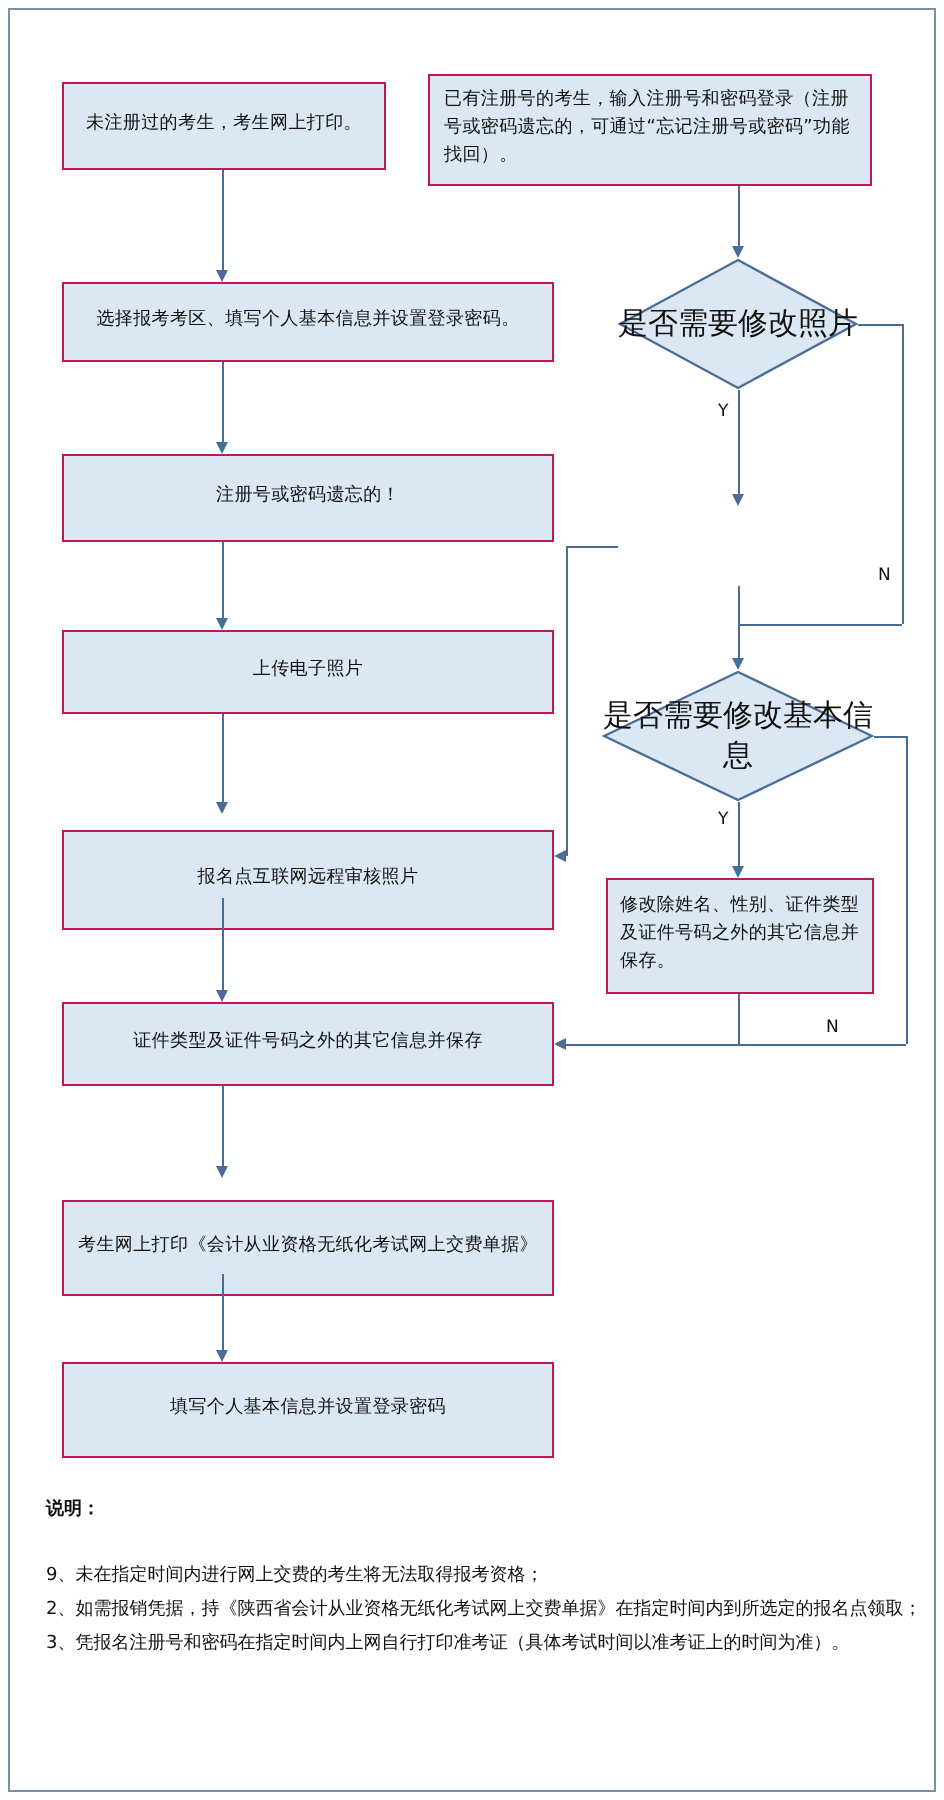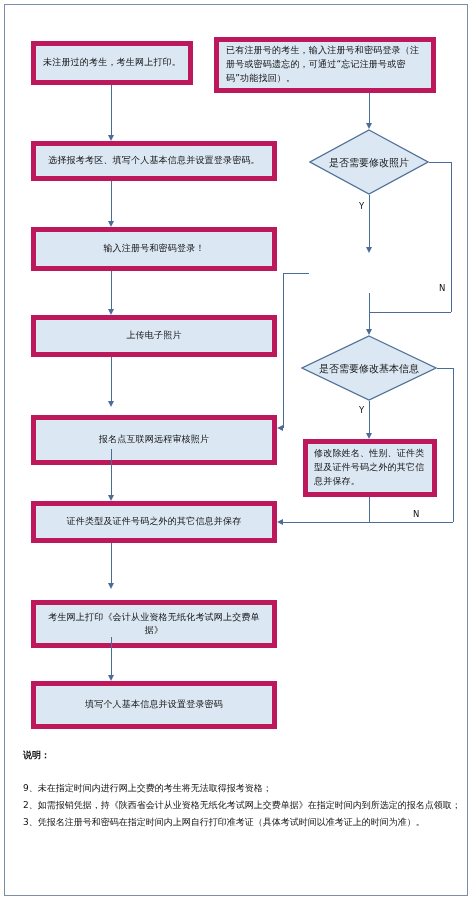--- a/index.html
+++ b/index.html
@@ -21,21 +21,21 @@
     top: 4px;
     width: 464px;
     height: 892px;
     border: 1px solid #7a8fa6;
     box-sizing: border-box;
     background: #ffffff;
   }
   .node {
     position: absolute;
     box-sizing: border-box;
-    border: 5px solid #be185d;
+    border: 1px solid #be185d;
     background: #dbe7f3;
     color: #111111;
     font-size: 9px;
     line-height: 1.45;
     text-align: center;
     display: flex;
     align-items: center;
     justify-content: center;
     padding: 2px 5px;
     letter-spacing: 0.2px;
@@ -50,21 +50,21 @@
     width: 100%;
     height: 100%;
   }
   .diamond-label {
     position: absolute;
     left: 0;
     top: 50%;
     width: 100%;
     transform: translateY(-50%);
     text-align: center;
-    font-size: 10px;
+    font-size: 15px;
     color: #111111;
     line-height: 1.3;
     z-index: 2;
   }
   .line {
     position: absolute;
     background: #4a6d95;
   }
   .line.h { height: 1px; }
   .line.v { width: 1px; }
@@ -110,21 +110,21 @@
 
 <div id="page">
   <div id="frame">
 
     <div class="node" style="left:26px; top:36px; width:162px; height:44px;">未注册过的考生，考生网上打印。</div>
 
     <div class="node" style="left:209px; top:32px; width:222px; height:56px; text-align:left; justify-content:flex-start; padding:4px 7px; line-height:1.55;">已有注册号的考生，输入注册号和密码登录（注册号或密码遗忘的，可通过“忘记注册号或密码”功能找回）。</div>
 
     <div class="node" style="left:26px; top:136px; width:246px; height:40px;">选择报考考区、填写个人基本信息并设置登录密码。</div>
 
-    <div class="node" style="left:26px; top:222px; width:246px; height:44px;">输入注册号和密码登录！</div>
+    <div class="node" style="left:26px; top:222px; width:246px; height:44px;">注册号或密码遗忘的！</div>
 
     <div class="node" style="left:26px; top:310px; width:246px; height:42px;">上传电子照片</div>
 
     <div class="node" style="left:26px; top:410px; width:246px; height:50px;">报名点互联网远程审核照片</div>
 
     <div class="node" style="left:26px; top:496px; width:246px; height:42px;">证件类型及证件号码之外的其它信息并保存</div>
 
     <div class="node" style="left:26px; top:584px; width:246px; height:48px;margin-top:11px;">考生网上打印《会计从业资格无纸化考试网上交费单据》</div>
 
     <div class="node" style="left:26px; top:676px; width:246px; height:48px;">填写个人基本信息并设置登录密码</div>

